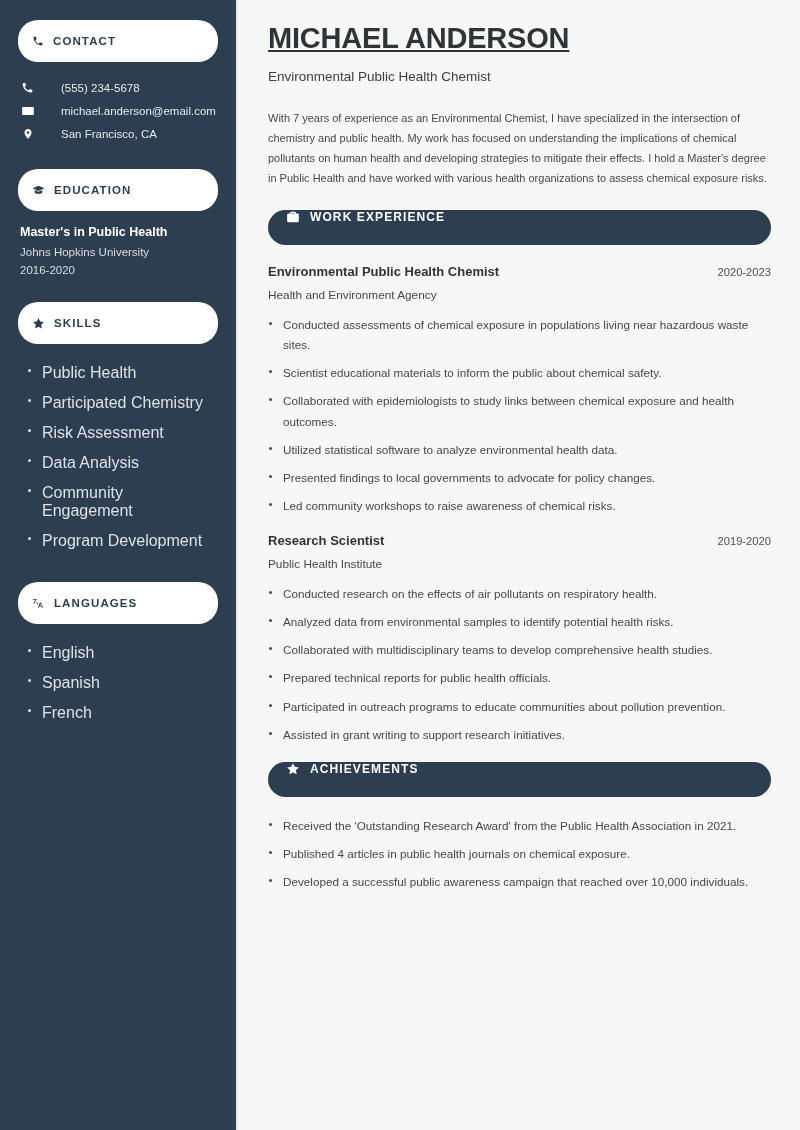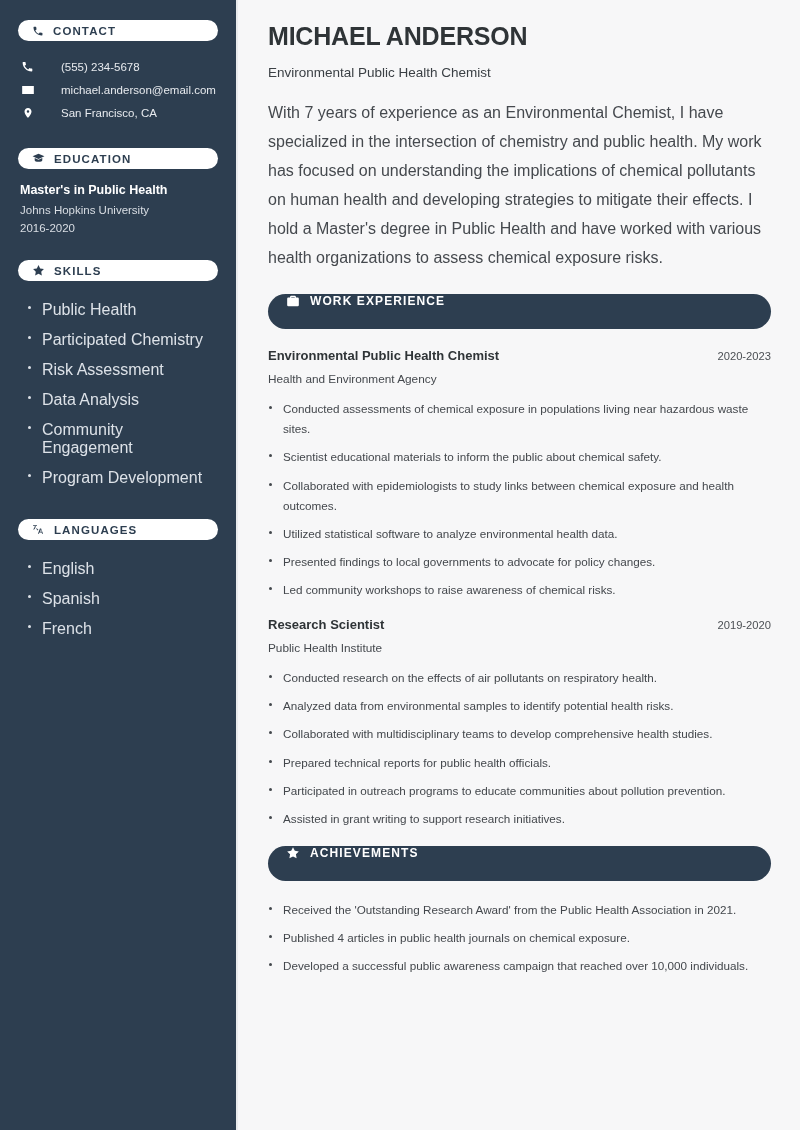--- a/index.html
+++ b/index.html
@@ -46,21 +46,21 @@
     justify-content: center;
     color: #ffffff;
     font-size: 40px;
     font-weight: 400;
     letter-spacing: 1px;
   }
 
   .side-pill {
     background: #ffffff;
     border-radius: 20px;
-    height: 21px;
+    height: 42px;
     display: flex;
     align-items: center;
     padding: 0 14px;
     gap: 9px;
     margin-bottom: 14px;
   }
   .side-pill .label {
     color: #2d3e50;
     font-size: 11.5px;
     font-weight: bold;
@@ -122,35 +122,36 @@
   }
 
   
   .main {
     flex: 1;
     padding: 22px 29px 0 30px;
   }
 
   .name {
     color: #2f3437;
-    font-size: 25px;
+    font-size: 29px;
     font-weight: bold;
     line-height: 1.14;
     letter-spacing: -0.2px;
+    text-decoration: underline;
   }
   .job-title {
     color: #3b4045;
     font-size: 13.5px;
     margin-top: 14px;
   }
   .summary {
     color: #45494e;
-    font-size: 16px;
+    font-size: 11px;
     line-height: 1.82;
-    margin-top: 18px;
+    margin-top: 24px;
     margin-bottom: 22px;
   }
 
   .main-pill {
     background: #2d3e50;
     border-radius: 21px;
     height: 35px;
     display: flex;
     align-items: flex-start;
     padding: 0 18px;

